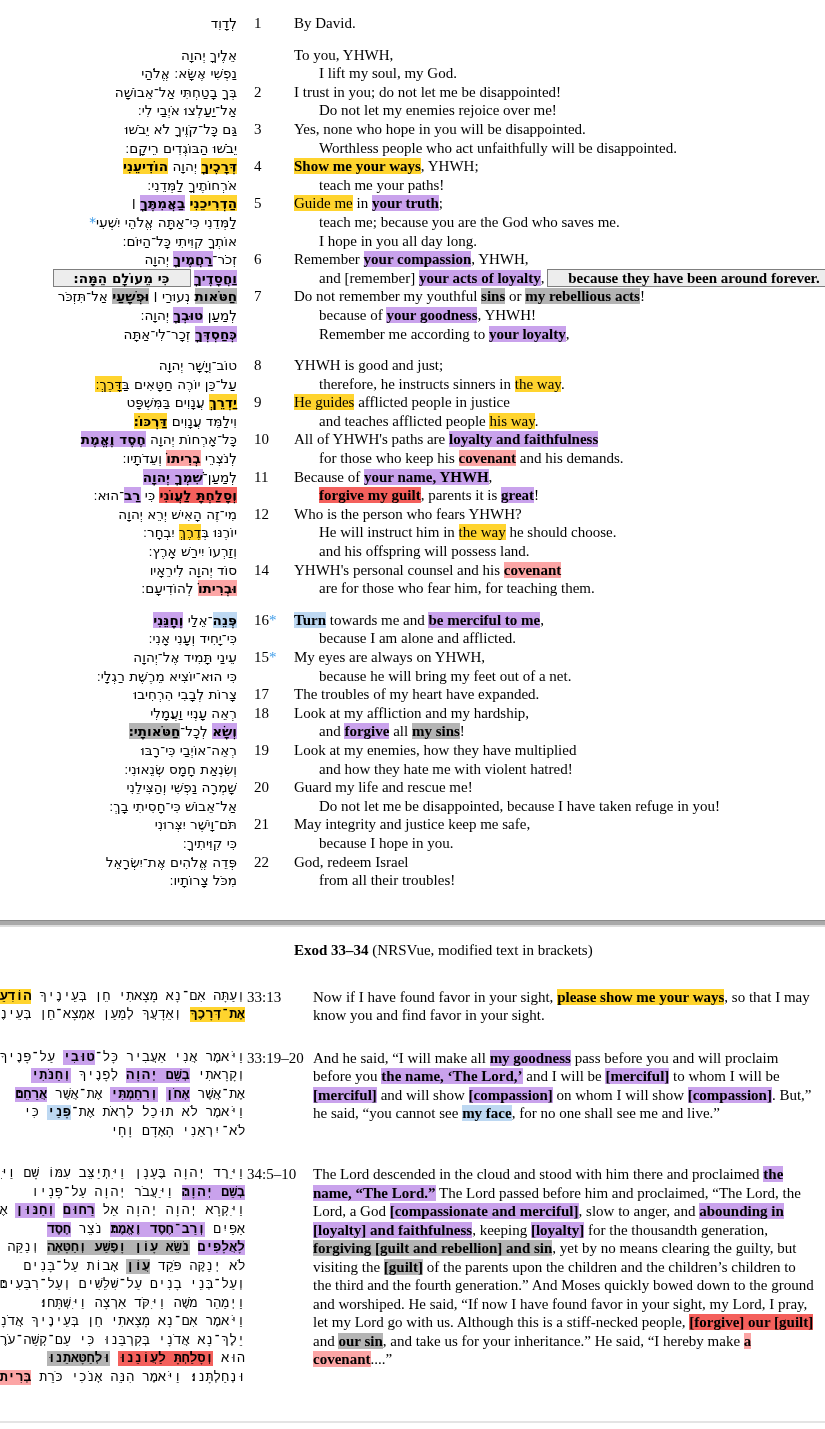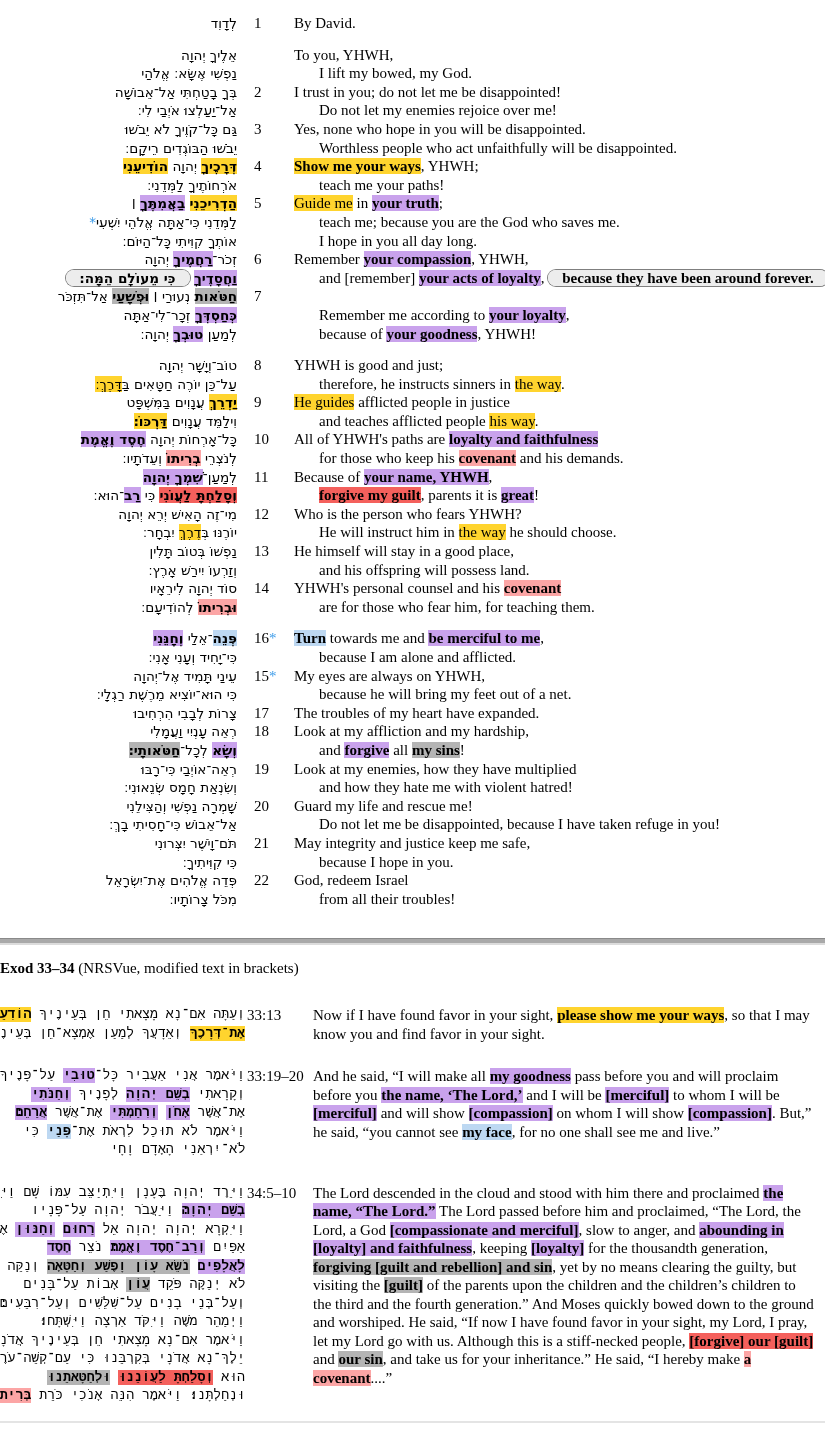--- a/index.html
+++ b/index.html
@@ -33,32 +33,33 @@
   .gap{height:13px;}
   
   .bld{font-weight:bold;}
   .ast{color:#3E9CE9;}
   .hl-y{background:#FFD42E;}
   .hl-p{background:#C9A2EC;}
   .hl-g{background:#fca5a5;}
   .hl-r{background:#F4605C;}
   .hl-gy{background:#B4B4B4;}
   .hl-b{background:#BDD8F2;}
-  .hl-box{background:#EDEDED;box-shadow:0 0 0 1px #7F7F7F;padding:0 14px;border-radius:8px;}
+  .hl-box{background:#EDEDED;box-shadow:0 0 0 1px #7F7F7F;padding:0 20px;}
   
   .divider{
     margin-top:30px;
     height:4px;
     background:#A9A9A9;
     border-top:1px solid #8A8A8A;
     border-bottom:2px solid #DCDCDC;
   }
   
   .exod-heading{
     margin-top:14px;
+    padding-left:294px;
     font-size:15px;
     line-height:19px;
   }
   .exod-heading .h-bold{font-weight:bold;}
   .passage{
     display:grid;
     grid-template-columns:245px 68px 1fr;
     font-size:15px;
     line-height:18.5px;
     margin-top:24px;
@@ -93,21 +94,21 @@
       </div>
       <div class="gap"></div>
       <div class="row">
         <div class="heb"><span>אֵלֶיךָ יְהוָה</span></div>
         <div class="num"></div>
         <div class="eng"><span>To you, YHWH,</span></div>
       </div>
       <div class="row indent">
         <div class="heb"><span>נַפְשִׁי אֶשָּׂא׃ אֱלֹהַי</span></div>
         <div class="num"></div>
-        <div class="eng"><span>I lift my bowed, my God.</span></div>
+        <div class="eng"><span>I lift my soul, my God.</span></div>
       </div>
       <div class="row">
         <div class="heb"><span>בְּךָ בָטַחְתִּי אַל־אֵבוֹשָׁה</span></div>
         <div class="num"><span>2</span></div>
         <div class="eng"><span>I trust in you; do not let me be disappointed!</span></div>
       </div>
       <div class="row indent">
         <div class="heb"><span>אַל־יַעַלְצוּ אֹיְבַי לִי׃</span></div>
         <div class="num"></div>
         <div class="eng"><span>Do not let my enemies rejoice over me!</span></div>
@@ -153,30 +154,31 @@
         <div class="eng"><span>Remember </span><span class="hl-p bld">your compassion</span><span>, YHWH,</span></div>
       </div>
       <div class="row indent">
         <div class="heb"><span class="hl-p bld">וַחֲסָדֶיךָ</span><span> </span><span class="hl-box bld">כִּי מֵעוֹלָם הֵמָּה׃</span></div>
         <div class="num"></div>
         <div class="eng"><span>and [remember] </span><span class="hl-p bld">your acts of loyalty</span><span>, </span><span class="hl-box bld">because they have been around forever.</span></div>
       </div>
       <div class="row">
         <div class="heb"><span class="hl-gy bld">חַטֹּאות</span><span> נְעוּרַי ׀ </span><span class="hl-gy bld">וּפְשָׁעַי</span><span> אַל־תִּזְכֹּר</span></div>
         <div class="num"><span>7</span></div>
+        <div class="eng"><span>Do not remember my youthful </span><span class="hl-gy bld">sins</span><span> or </span><span class="hl-gy bld">my rebellious acts</span><span>!</span></div>
+      </div>
+      <div class="row indent">
+        <div class="heb"><span>לְמַעַן </span><span class="hl-p bld">טוּבְךָ</span><span> יְהוָה׃</span></div>
+        <div class="num"></div>
+        <div class="eng"><span>because of </span><span class="hl-p bld">your goodness</span><span>, YHWH!</span></div>
       </div>
       <div class="row indent">
         <div class="heb"><span class="hl-p bld">כְּחַסְדְּךָ</span><span> זְכָר־לִי־אַתָּה</span></div>
         <div class="num"></div>
         <div class="eng"><span>Remember me according to </span><span class="hl-p bld">your loyalty</span><span>,</span></div>
-      </div>
-      <div class="row indent">
-        <div class="heb"><span>לְמַעַן </span><span class="hl-p bld">טוּבְךָ</span><span> יְהוָה׃</span></div>
-        <div class="num"></div>
-        <div class="eng"><span>because of </span><span class="hl-p bld">your goodness</span><span>, YHWH!</span></div>
       </div>
       <div class="gap"></div>
       <div class="row">
         <div class="heb"><span>טוֹב־וְיָשָׁר יְהוָה</span></div>
         <div class="num"><span>8</span></div>
         <div class="eng"><span>YHWH is good and just;</span></div>
       </div>
       <div class="row indent">
         <div class="heb"><span>עַל־כֵּן יוֹרֶה חַטָּאִים בַּ</span><span class="hl-y">דָּרֶךְ׃</span></div>
         <div class="num"></div>
@@ -214,25 +216,20 @@
       </div>
       <div class="row">
         <div class="heb"><span>מִי־זֶה הָאִישׁ יְרֵא יְהוָה</span></div>
         <div class="num"><span>12</span></div>
         <div class="eng"><span>Who is the person who fears YHWH?</span></div>
       </div>
       <div class="row indent">
         <div class="heb"><span>יוֹרֶנּוּ בְּ</span><span class="hl-y">דֶרֶךְ</span><span> יִבְחָר׃</span></div>
         <div class="num"></div>
         <div class="eng"><span>He will instruct him in </span><span class="hl-y">the way</span><span> he should choose.</span></div>
-      </div>
-      <div class="row">
-        <div class="heb"><span>נַפְשׁוֹ בְּטוֹב תָּלִין</span></div>
-        <div class="num"><span>13</span></div>
-        <div class="eng"><span>He himself will stay in a good place,</span></div>
       </div>
       <div class="row indent">
         <div class="heb"><span>וְזַרְעוֹ יִירַשׁ אָרֶץ׃</span></div>
         <div class="num"></div>
         <div class="eng"><span>and his offspring will possess land.</span></div>
       </div>
       <div class="row">
         <div class="heb"><span>סוֹד יְהוָה לִירֵאָיו</span></div>
         <div class="num"><span>14</span></div>
         <div class="eng"><span>YHWH's personal counsel and his </span><span class="hl-g bld">covenant</span></div>

